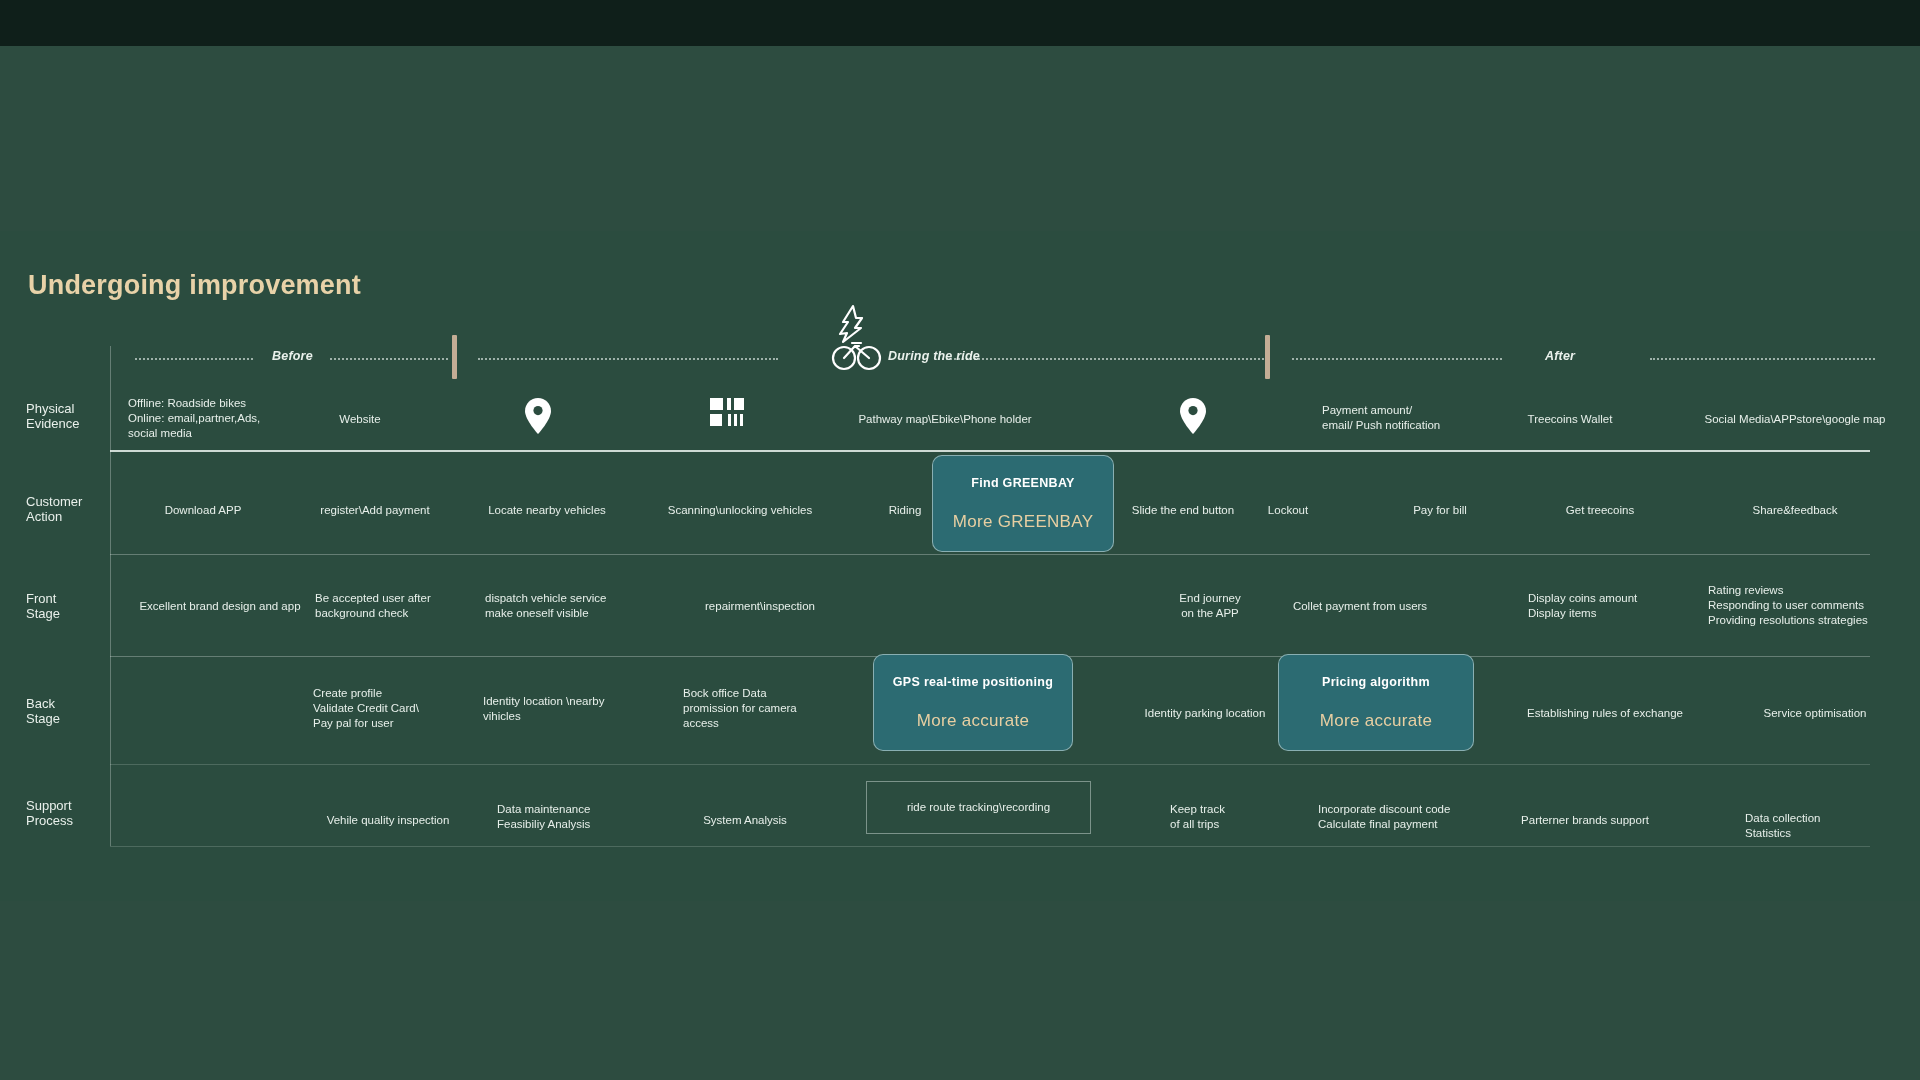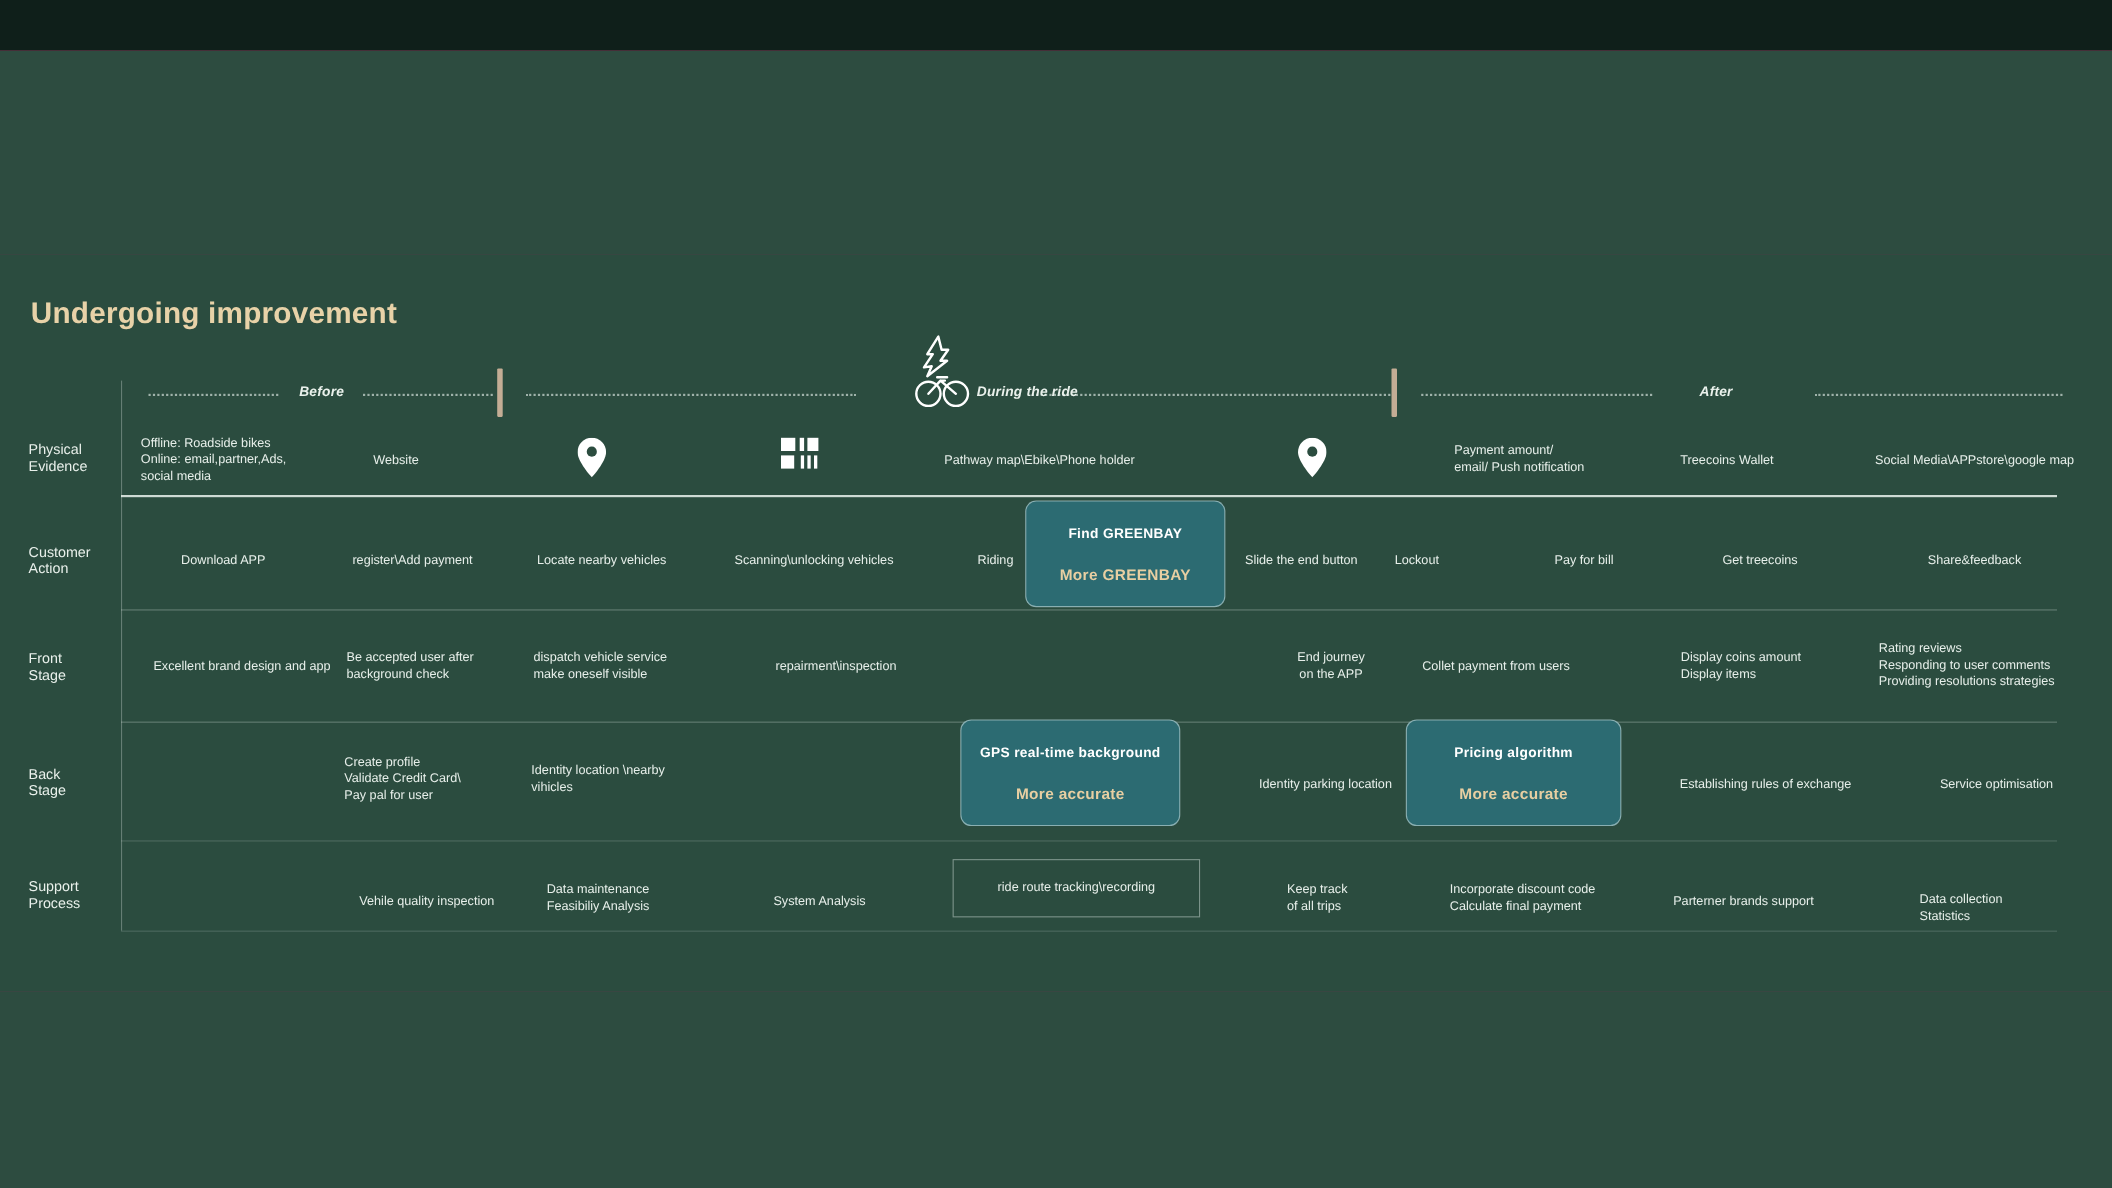--- a/index.html
+++ b/index.html
@@ -98,21 +98,21 @@
   .hlbox {
     position: absolute;
     background: #2c6b72;
     border: 1px solid rgba(215,232,232,.55);
     border-radius: 10px;
     display: flex; flex-direction: column;
     align-items: center; justify-content: center;
     gap: 22px;
   }
   .hlbox .t1 { font-size: 12.5px; font-weight: bold; color: #ffffff; letter-spacing:.3px; }
-  .hlbox .t2 { font-size: 14px; font-weight: bold; color: #e8cfa2; letter-spacing:.3px; }
+  .hlbox .t2 { font-size: 17px; font-weight: normal; color: #e8cfa2; letter-spacing:.3px; }
 
   
   .obox {
     position: absolute;
     border: 1px solid rgba(225,236,230,.45);
     display: flex; align-items: center;
   }
   .obox.center { justify-content: center; }
   .bullets { list-style: none; padding-left: 14px; }
   .bullets li {
@@ -242,23 +242,26 @@
 Display items</div>
   <div class="cell" style="left:1708px;top:537px;width:230px;">Rating reviews
 Responding to user comments
 Providing resolutions strategies</div>
 
   <div class="cell" style="left:313px;top:640px;width:180px;">Create profile
 Validate Credit Card\
 Pay pal for user</div>
   <div class="cell" style="left:483px;top:648px;width:180px;">Identity location \nearby
 vihicles</div>
+  <div class="cell" style="left:683px;top:640px;width:190px;">Bock office Data
+promission for camera
+access</div>
 
   <div class="hlbox" style="left:873px;top:608px;width:200px;height:97px;">
-    <span class="t1">GPS real-time background</span>
+    <span class="t1">GPS real-time positioning</span>
     <span class="t2">More accurate</span>
   </div>
 
   <div class="cell c" style="left:1105px;top:660px;width:200px;">Identity parking location</div>
 
   <div class="hlbox" style="left:1278px;top:608px;width:196px;height:97px;">
     <span class="t1">Pricing algorithm</span>
     <span class="t2">More accurate</span>
   </div>
 

